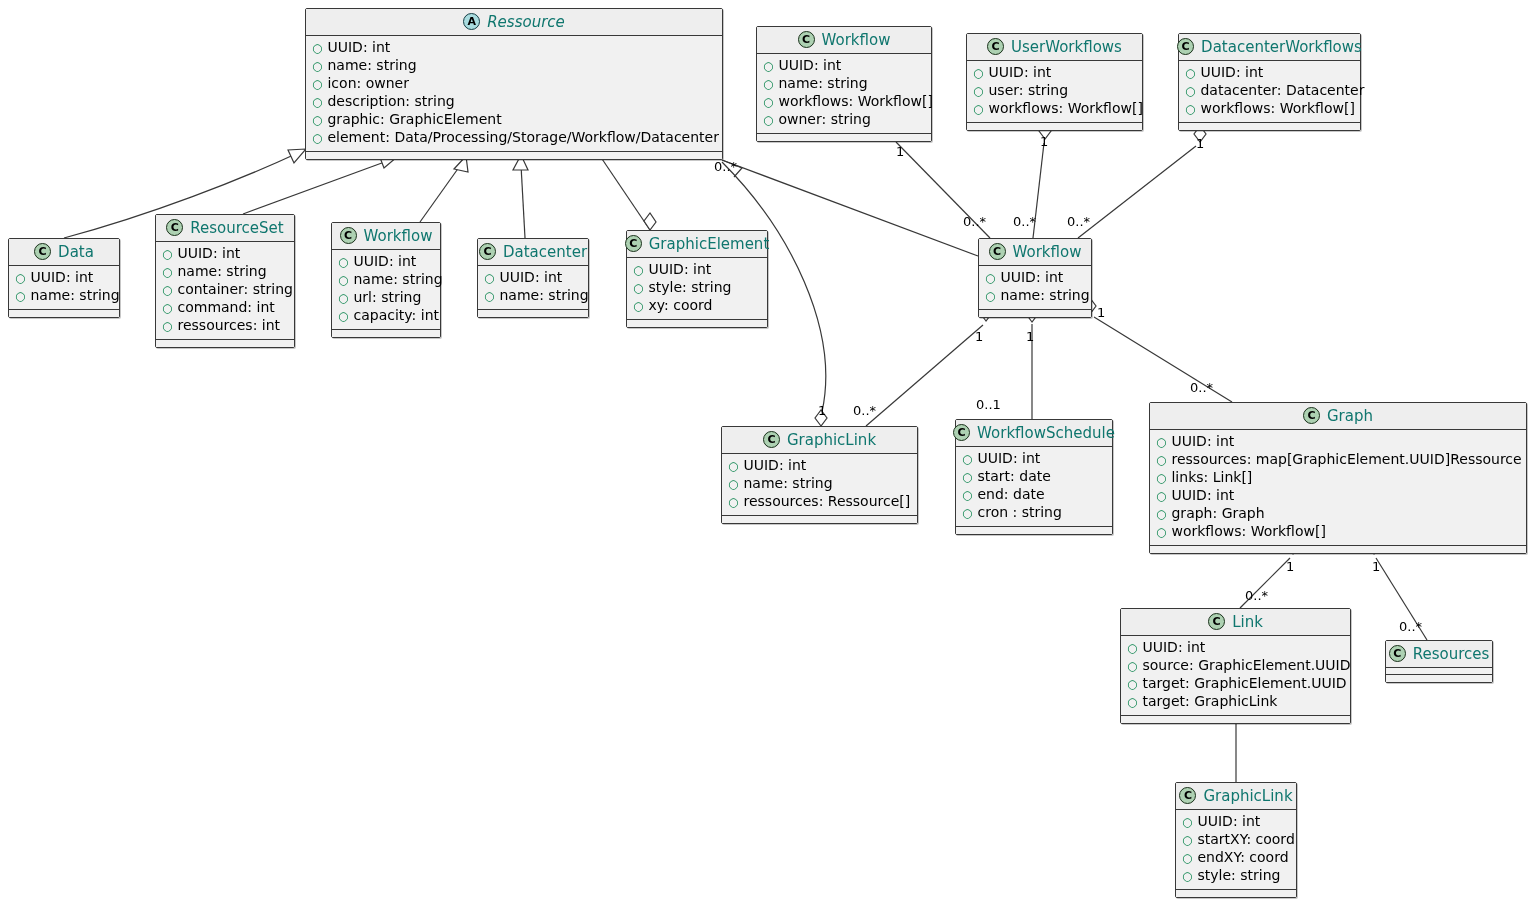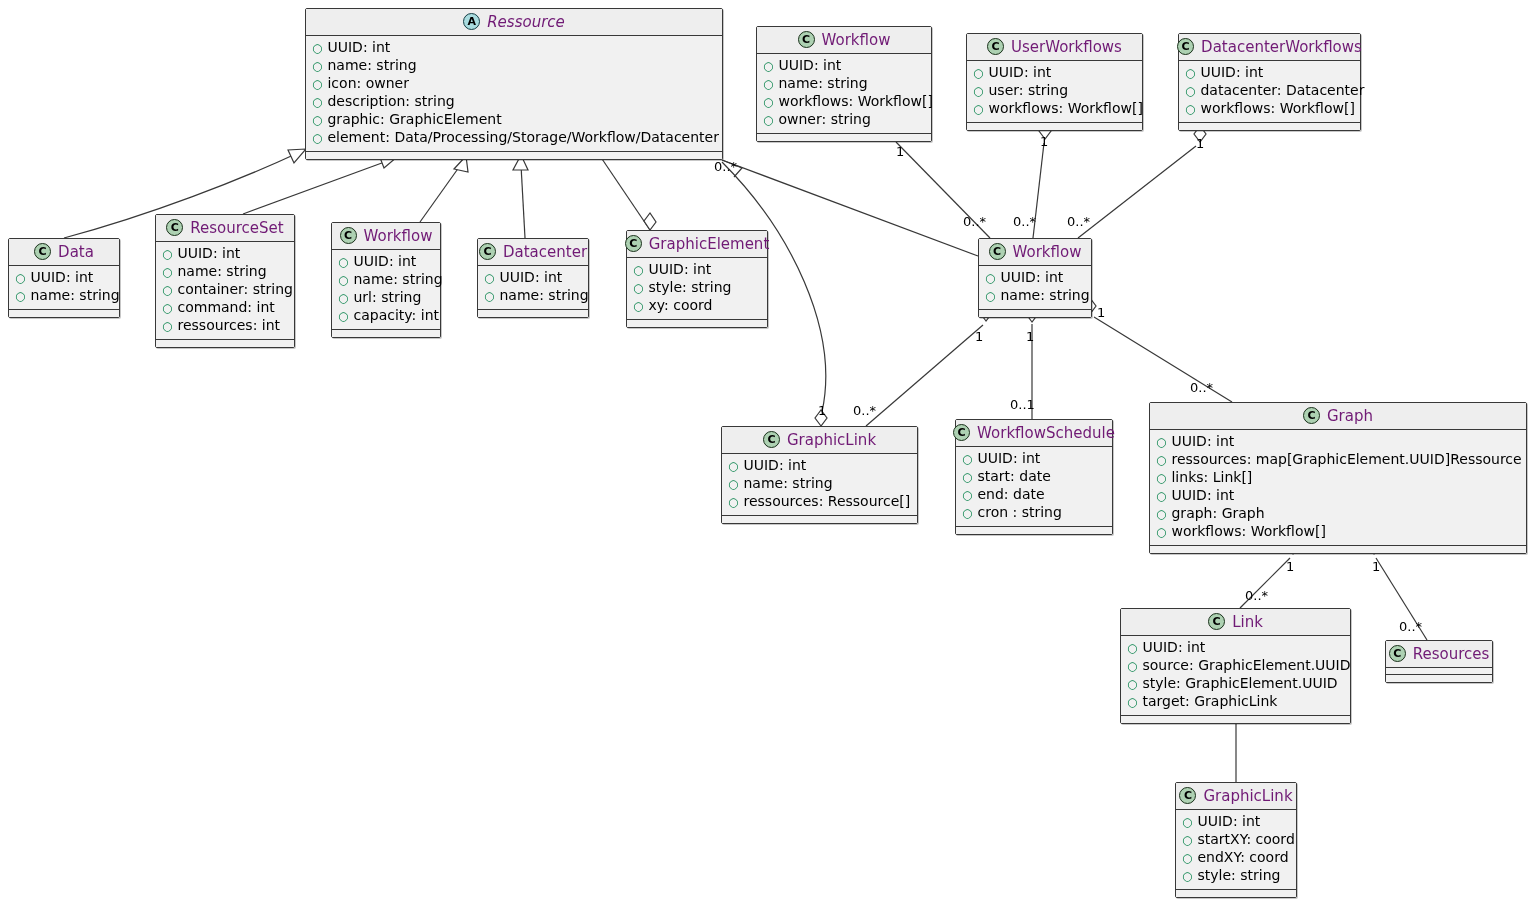--- a/index.html
+++ b/index.html
@@ -37,21 +37,21 @@
     align-items: center;
     justify-content: center;
     gap: 7px;
     padding: 4px 8px 5px 8px;
     background: #EEEEEE;
     border-bottom: 1px solid #383838;
     white-space: nowrap;
   }
   .cls-title {
     font-size: 15px;
-    color: #701a75;
+    color: #0f766e;
     line-height: 16px;
   }
   .cls-title.abstract {
     font-style: italic;
   }
   .badge {
     width: 17px;
     height: 17px;
     border-radius: 50%;
     display: inline-flex;
@@ -479,21 +479,21 @@
           <div class="attr">
             <span class="vis">○</span>
             <span>UUID: int</span>
           </div>
           <div class="attr">
             <span class="vis">○</span>
             <span>source: GraphicElement.UUID</span>
           </div>
           <div class="attr">
             <span class="vis">○</span>
-            <span>style: GraphicElement.UUID</span>
+            <span>target: GraphicElement.UUID</span>
           </div>
           <div class="attr">
             <span class="vis">○</span>
             <span>target: GraphicLink</span>
           </div>
         </div>
         <div class="cls-foot"></div>
       </div>
       <div class="umlclass" style="left: 1385px; top: 640px; width: 108px;">
         <div class="cls-header">
@@ -535,21 +535,21 @@
       <div class="mult" style="left: 1040px; top: 135px;">1</div>
       <div class="mult" style="left: 1196px; top: 137px;">1</div>
       <div class="mult" style="left: 963px; top: 215px;">0..*</div>
       <div class="mult" style="left: 1013px; top: 215px;">0..*</div>
       <div class="mult" style="left: 1067px; top: 215px;">0..*</div>
       <div class="mult" style="left: 975px; top: 330px;">1</div>
       <div class="mult" style="left: 1026px; top: 330px;">1</div>
       <div class="mult" style="left: 1097px; top: 306px;">1</div>
       <div class="mult" style="left: 818px; top: 404px;">1</div>
       <div class="mult" style="left: 853px; top: 404px;">0..*</div>
-      <div class="mult" style="left: 1010px; top: 398px;">0..1</div>
+      <div class="mult" style="left: 976px; top: 398px;">0..1</div>
       <div class="mult" style="left: 1190px; top: 381px;">0..*</div>
       <div class="mult" style="left: 1286px; top: 560px;">1</div>
       <div class="mult" style="left: 1245px; top: 589px;">0..*</div>
       <div class="mult" style="left: 1372px; top: 560px;">1</div>
       <div class="mult" style="left: 1399px; top: 620px;">0..*</div>
     </div>
 
 </div>
 
 </body></html>

